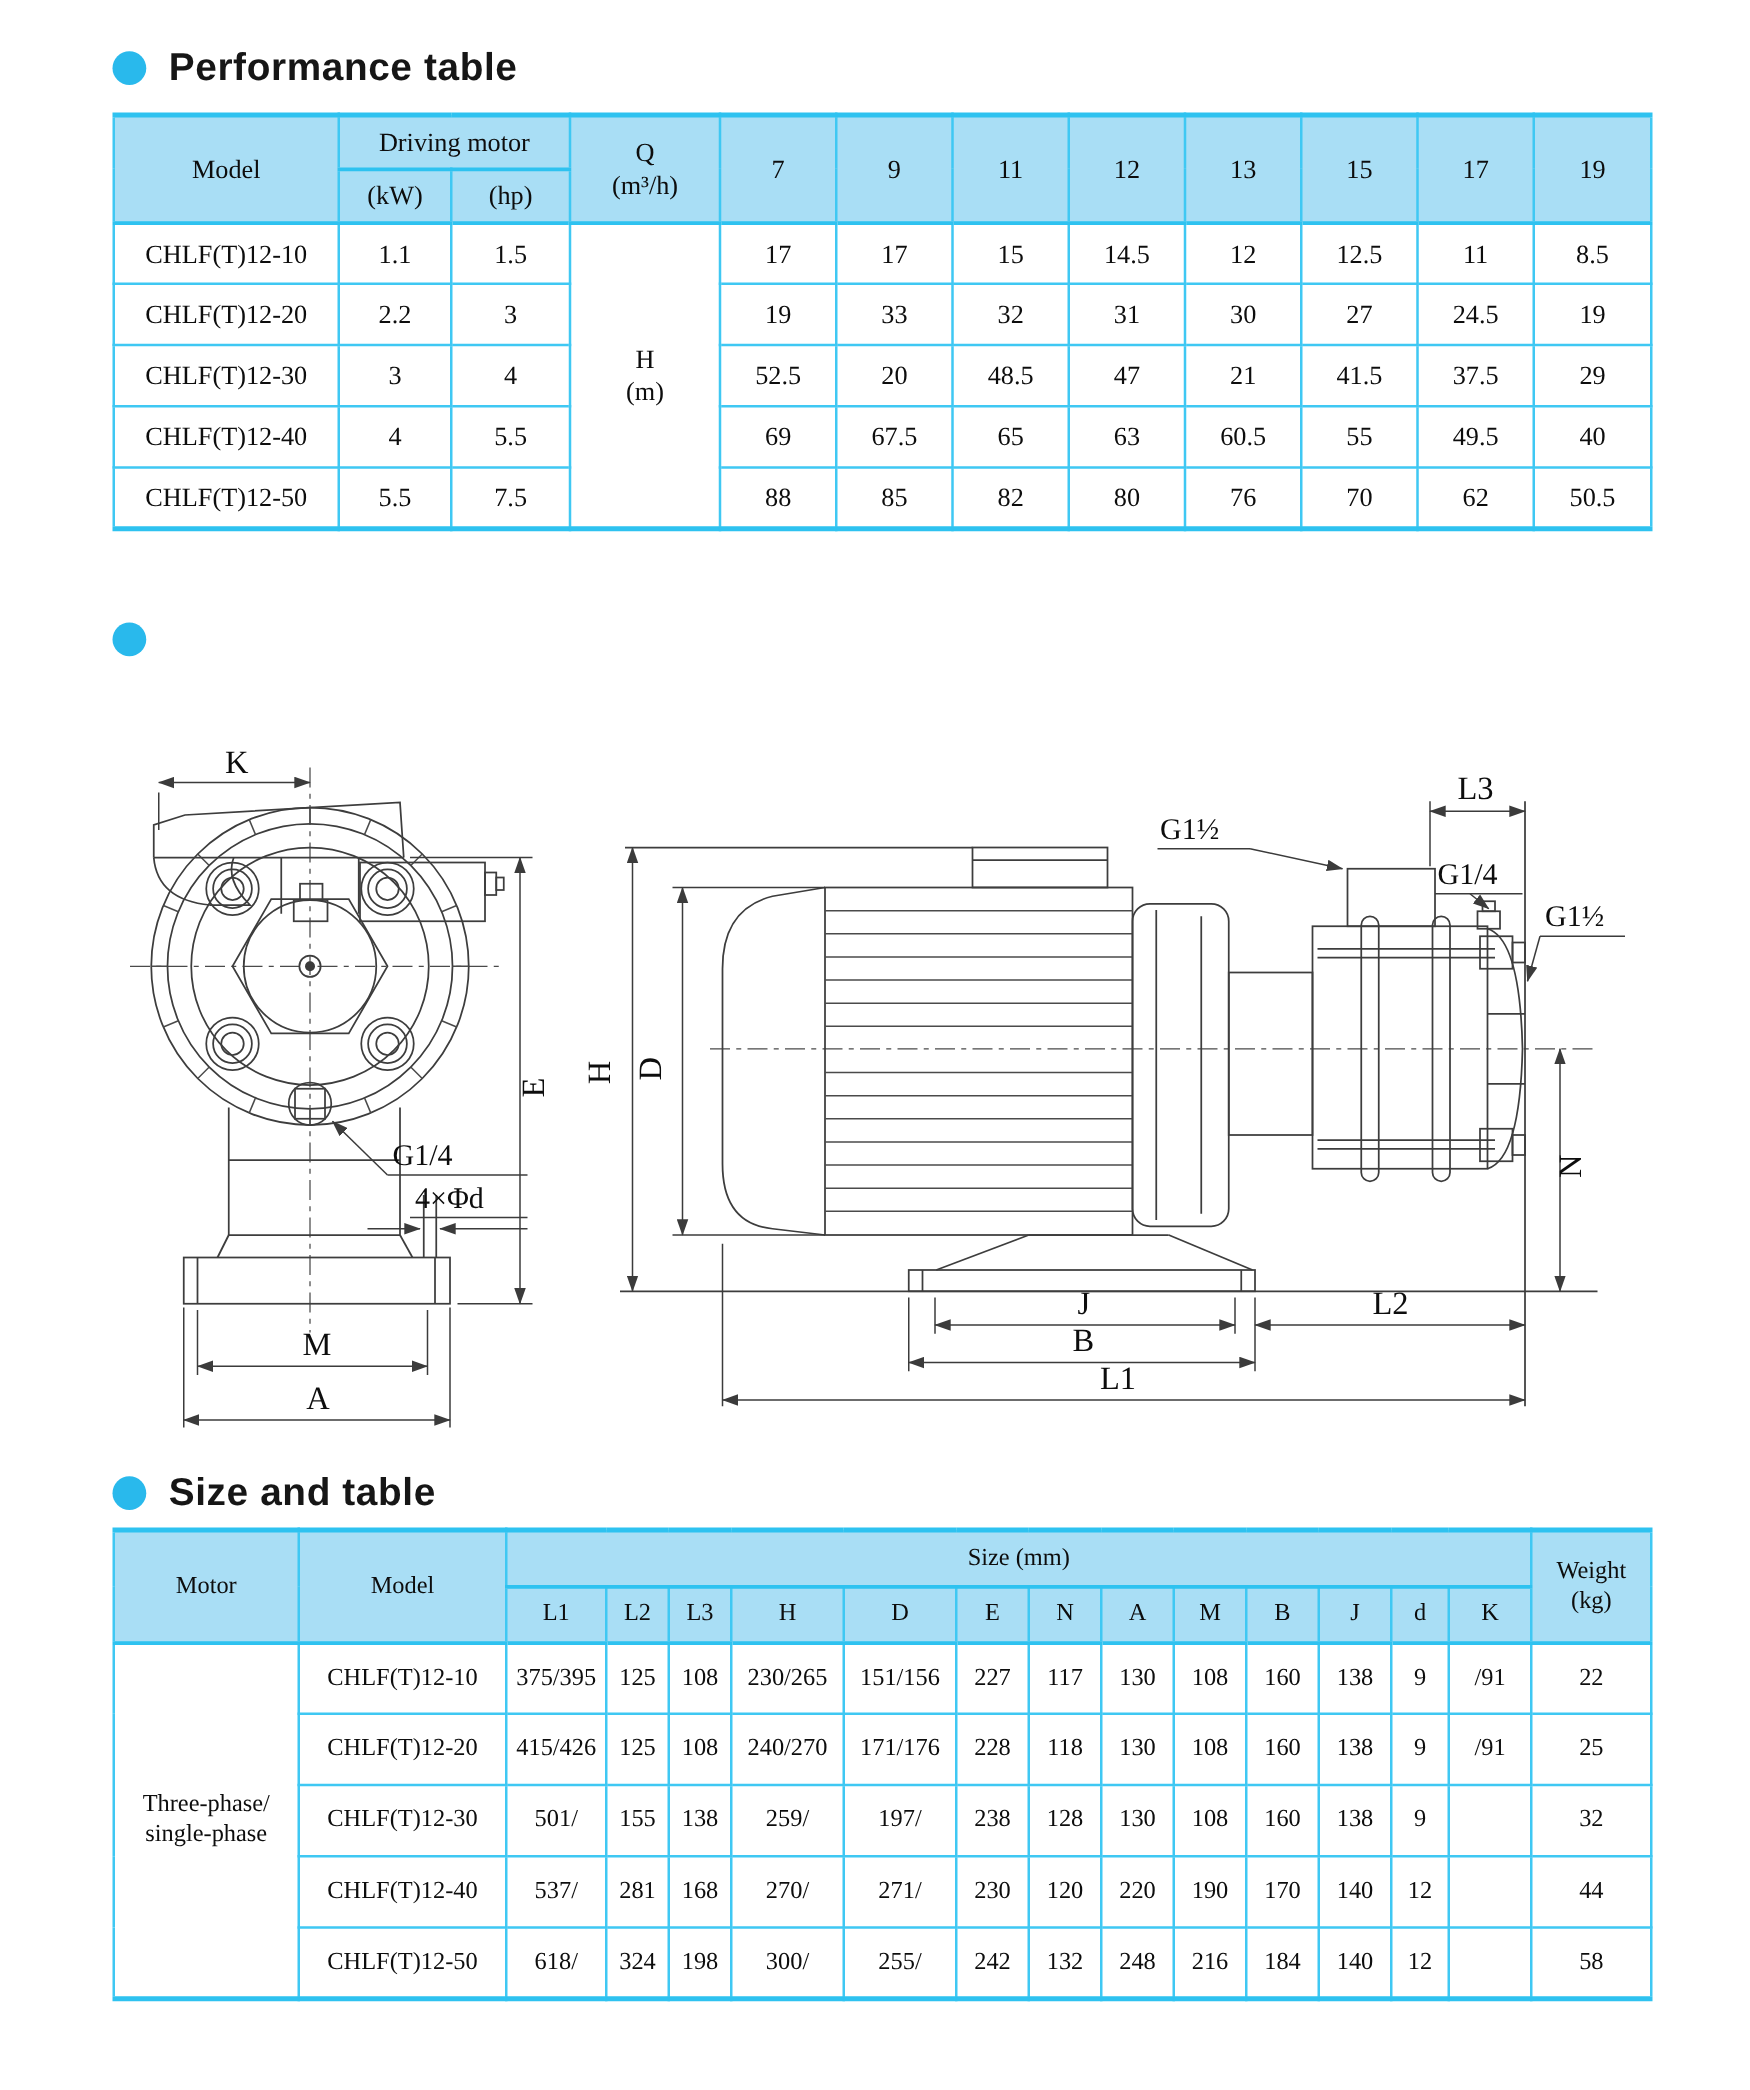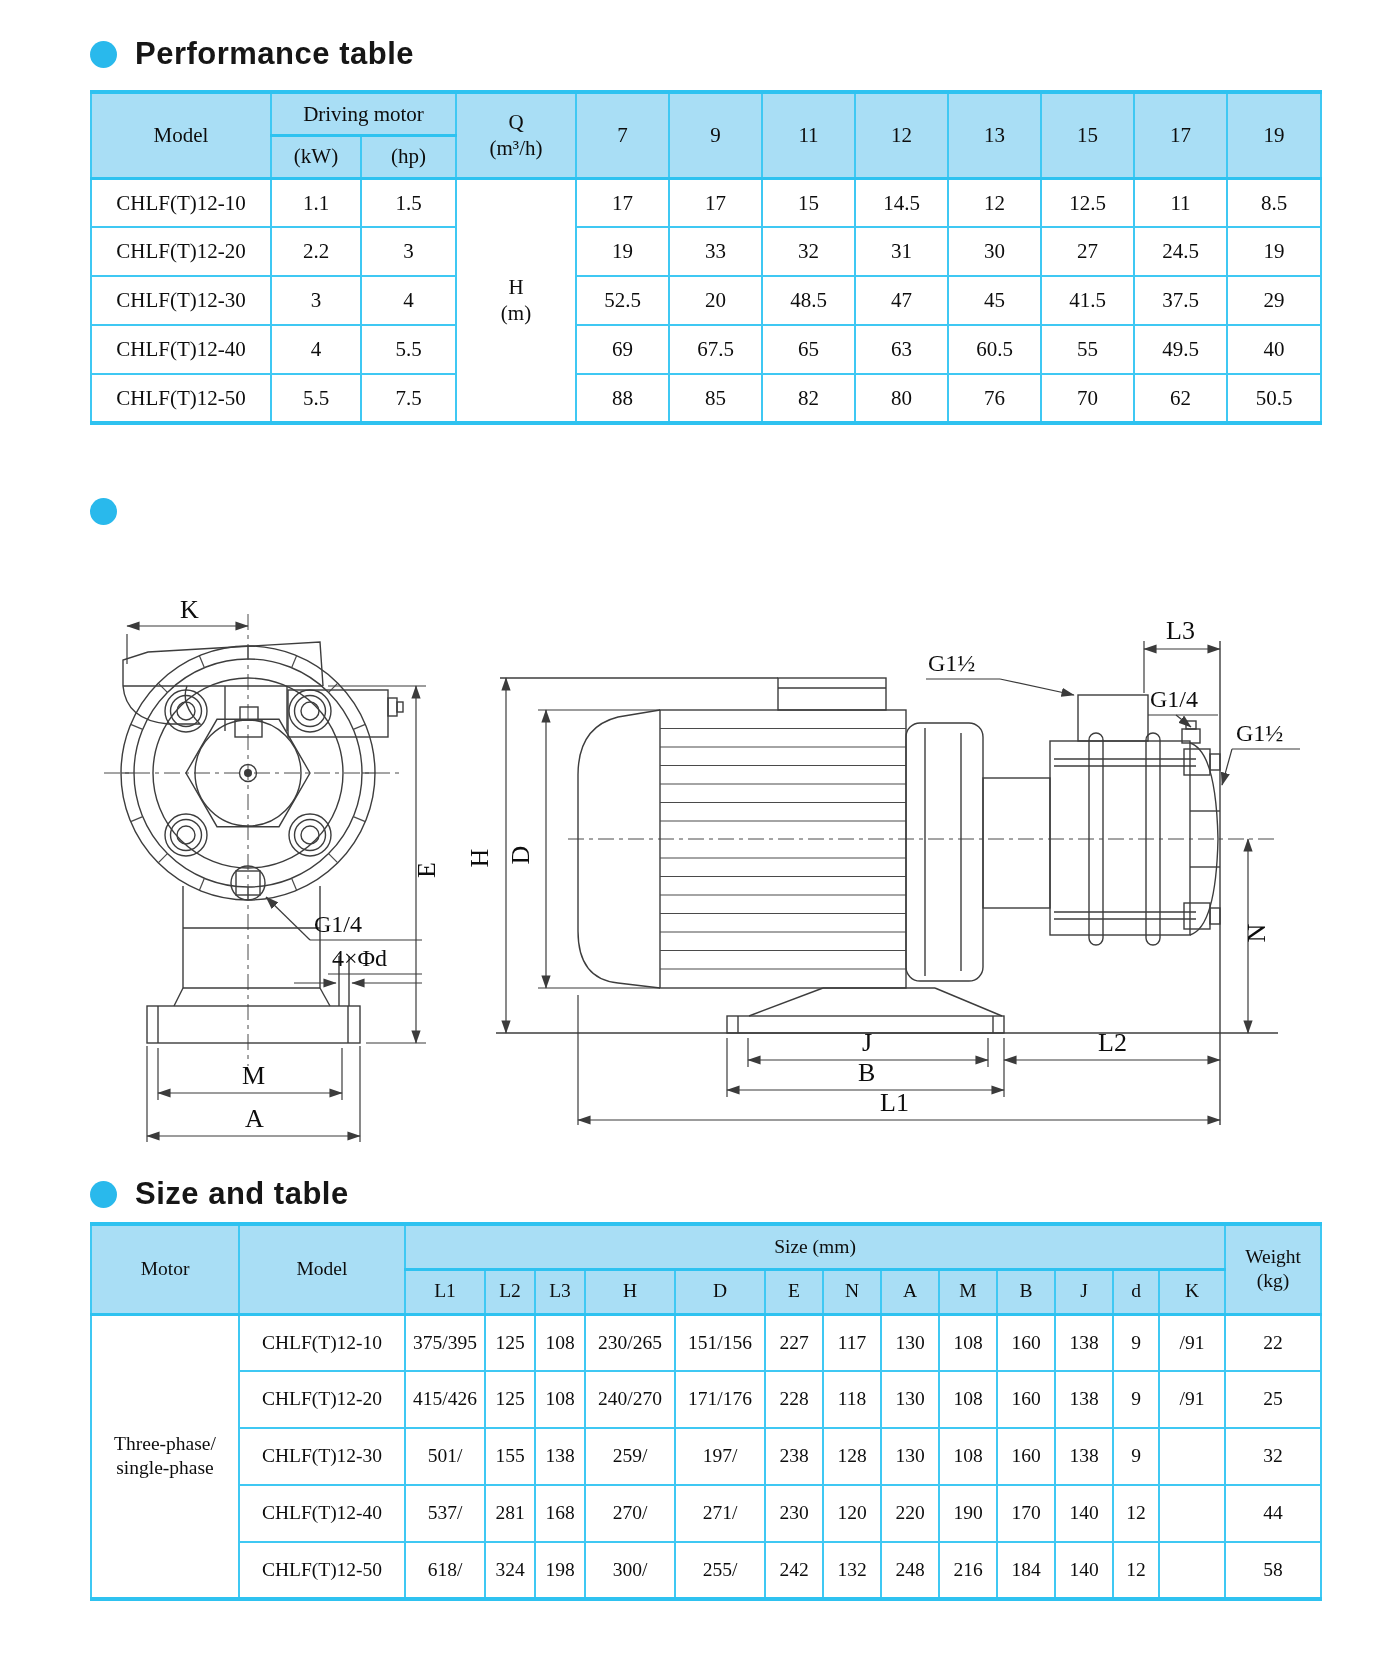--- a/index.html
+++ b/index.html
@@ -112,21 +112,21 @@
           <td>19</td>
         </tr>
         <tr>
           <td>CHLF(T)12-30</td>
           <td>3</td>
           <td>4</td>
           <td>52.5</td>
           <td>20</td>
           <td>48.5</td>
           <td>47</td>
-          <td>45</td>
+          <td>21</td>
           <td>41.5</td>
           <td>37.5</td>
           <td>29</td>
         </tr>
         <tr>
           <td>CHLF(T)12-40</td>
           <td>4</td>
           <td>5.5</td>
           <td>69</td>
           <td>67.5</td>

